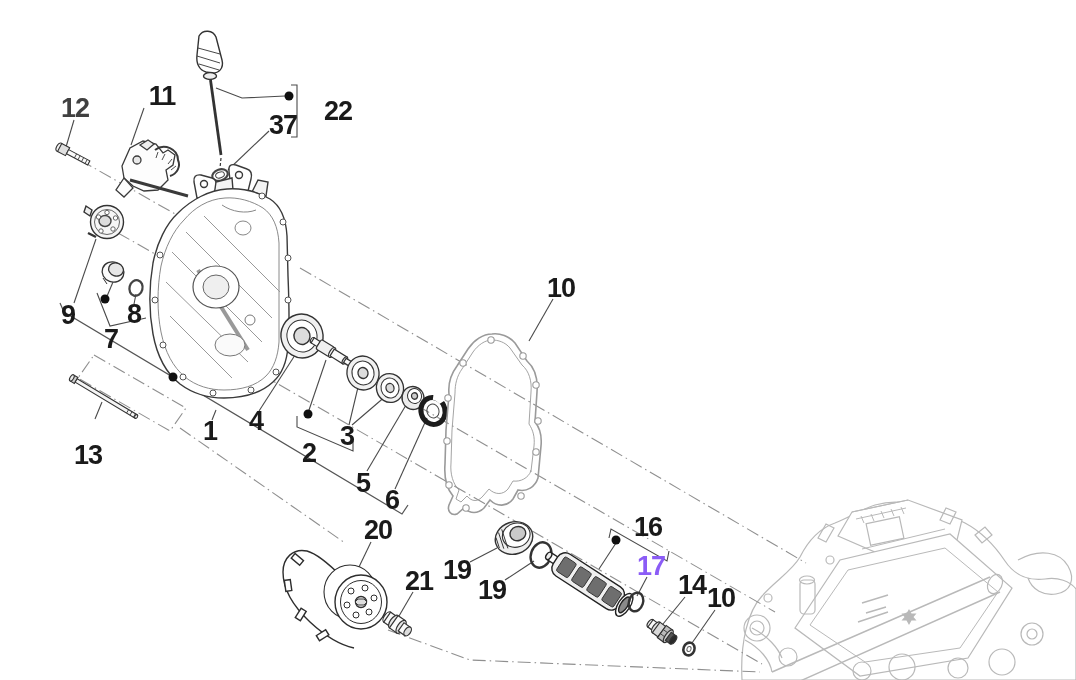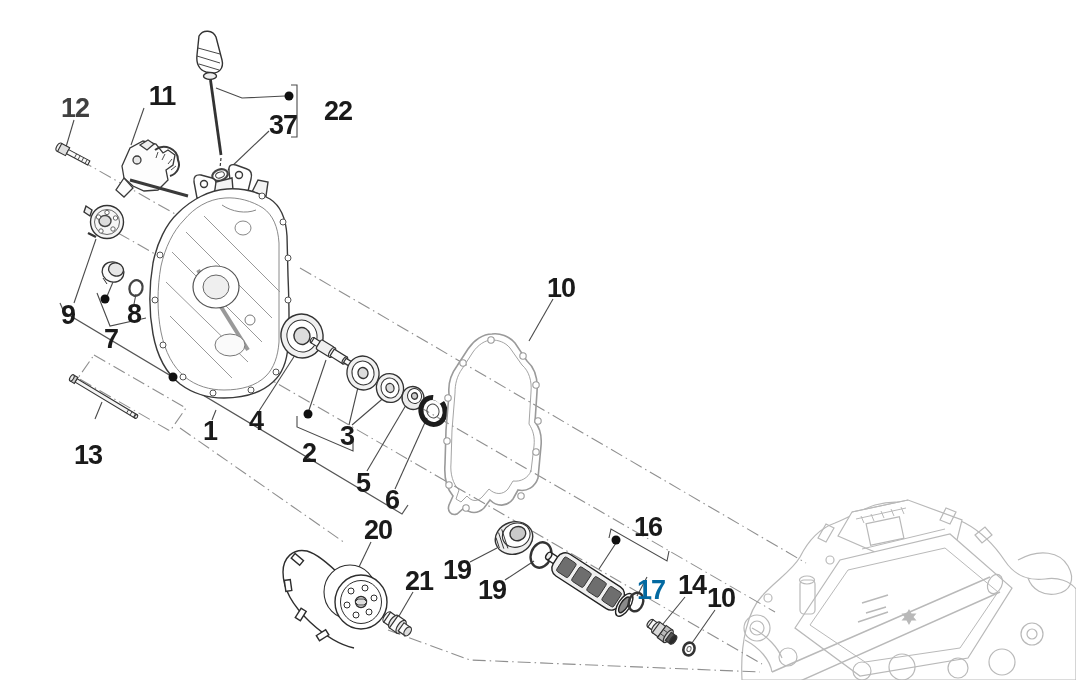--- a/index.html
+++ b/index.html
@@ -363,21 +363,21 @@
       <span class="part-label" style="left: 111px; top: 339px; color: rgb(26, 26, 26);">7</span>
       <span class="part-label" style="left: 134px; top: 314px; color: rgb(26, 26, 26);">8</span>
       <span class="part-label" style="left: 68px; top: 315px; color: rgb(26, 26, 26);">9</span>
       <span class="part-label" style="left: 561px; top: 288px; color: rgb(26, 26, 26); text-align: right;">10</span>
       <span class="part-label" style="left: 162px; top: 96px; color: rgb(26, 26, 26);">11</span>
       <span class="part-label" style="left: 75px; top: 108px; color: #404040;">12</span>
       <span class="part-label" style="left: 88px; top: 455px; color: rgb(26, 26, 26);">13</span>
       <span class="part-label" style="left: 692px; top: 585px; color: rgb(26, 26, 26); text-align: right;">14</span>
       <span class="part-label" style="left: 721px; top: 598px; color: rgb(26, 26, 26);">10</span>
       <span class="part-label" style="left: 648px; top: 527px; color: rgb(26, 26, 26);">16</span>
-      <span class="part-label" style="left: 651px; top: 590px; color: #0369a1;">17</span>
+      <span class="part-label" style="left: 651px; top: 566px; color: #8b5cf6;">17</span>
       <span class="part-label" style="left: 457px; top: 570px; color: rgb(26, 26, 26);">19</span>
       <span class="part-label" style="left: 492px; top: 590px; color: rgb(26, 26, 26);">19</span>
       <span class="part-label" style="left: 378px; top: 530px; color: rgb(26, 26, 26);">20</span>
       <span class="part-label" style="left: 419px; top: 581px; color: rgb(26, 26, 26);">21</span>
       <span class="part-label" style="left: 314px; top: 111px; color: rgb(26, 26, 26); margin-left: 24px;">22</span>
       <span class="part-label" style="left: 283px; top: 125px; color: rgb(26, 26, 26);">37</span>
       <div class="callout-dot" style="left: 289px; top: 96px; background: rgb(16, 16, 16);"></div>
       <div class="callout-dot" style="left: 105px; top: 299px; background: rgb(16, 16, 16);"></div>
       <div class="callout-dot" style="left: 173px; top: 377px; background: rgb(16, 16, 16);"></div>
       <div class="callout-dot" style="left: 308px; top: 414px; background: rgb(16, 16, 16);"></div>

